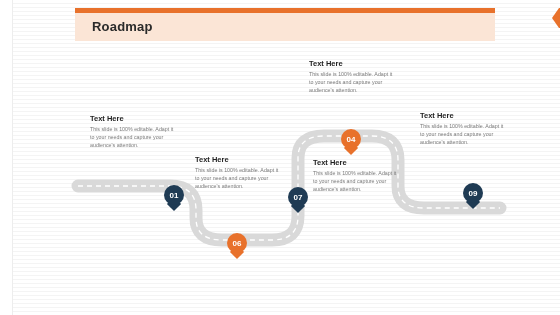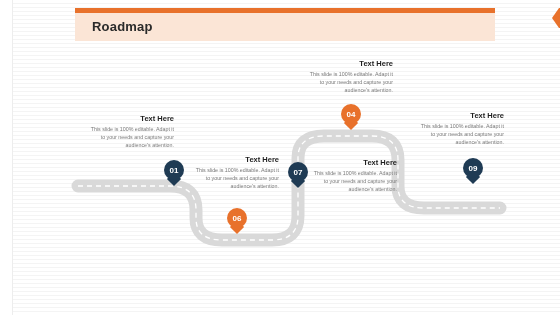--- a/index.html
+++ b/index.html
@@ -108,20 +108,21 @@
   .roadmap-svg {
     position: absolute;
     left: 0;
     top: 0;
   }
   
   .pin {
     position: absolute;
     width: 20px;
     height: 26px;
+    margin-top: 25px;
   }
   .pin .pin-body {
     position: absolute;
     left: 0;
     top: 0;
     width: 20px;
     height: 20px;
     border-radius: 50%;
   }
   .pin .pin-tail {
@@ -146,21 +147,21 @@
     font-weight: bold;
     z-index: 2;
   }
   .pin.navy .pin-body, .pin.navy .pin-tail { background: #1f3b54; }
   .pin.orange .pin-body, .pin.orange .pin-tail { background: #e8712b; }
 
   
   .txt-block {
     position: absolute;
     width: 84px;
-    text-align: right;
+    text-align: left;
   }
   .txt-title {
     font-size: 7.5px;
     font-weight: bold;
     color: #1f1f1f;
     margin-bottom: 2px;
   }
   .txt-body {
     font-size: 5.3px;
     line-height: 1.55;

